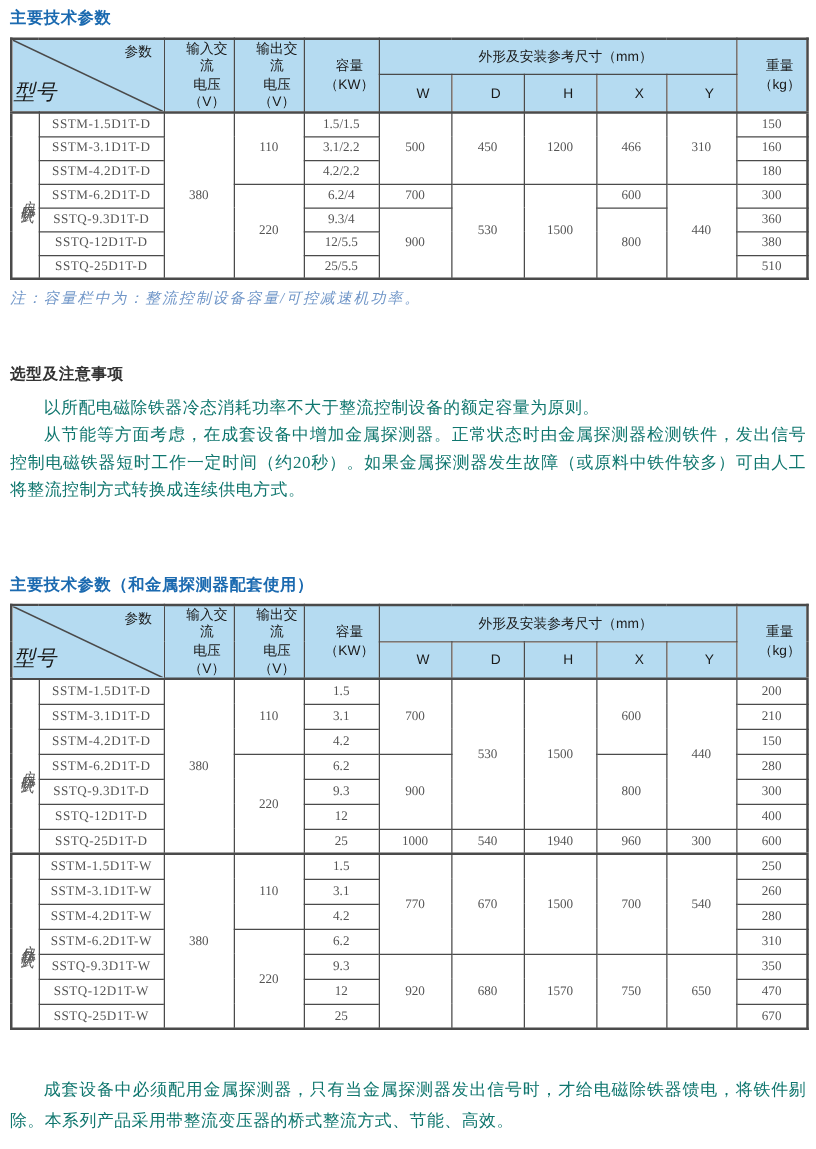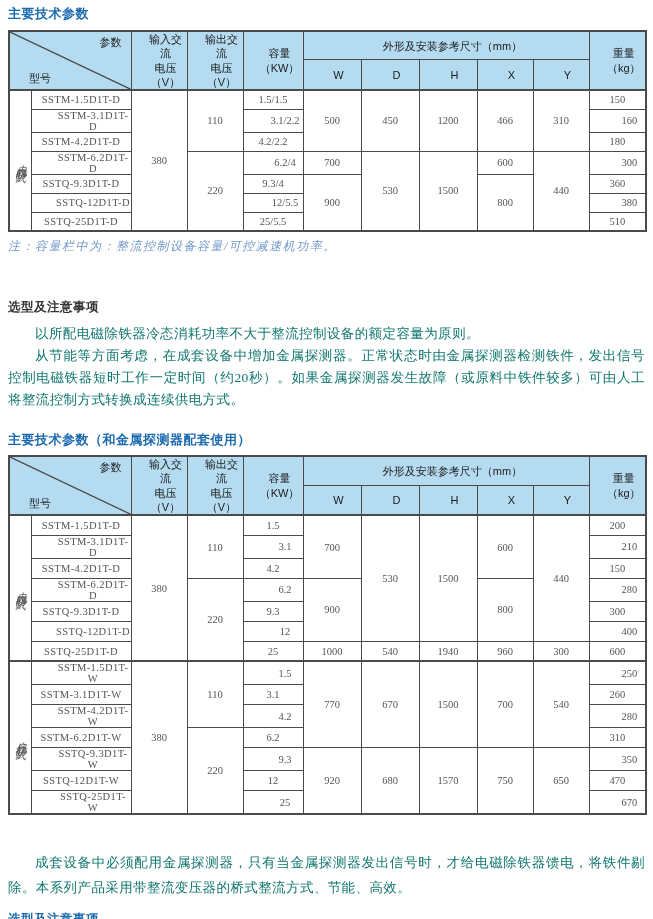--- a/index.html
+++ b/index.html
@@ -17,21 +17,21 @@
     font-family:"Liberation Serif",serif;
     color:#222;
     overflow:hidden;
   }
   
   .sec-title{
     font-family:"Liberation Sans",sans-serif;
     font-size:13px;font-weight:600;color:var(--blue);
     letter-spacing:0.5px;margin:0 0 7px 0;
   }
-  .sec-title.second{margin-top:20px;margin-bottom:6px;}
+  .sec-title.second{margin-top:56px;margin-bottom:6px;}
   .sub-head{
     font-family:"Liberation Sans",sans-serif;
     font-size:12.5px;font-weight:600;letter-spacing:0.5px;margin:0;
   }
   .sub-dark{color:#333;margin-top:44px;}
   .sub-blue{color:var(--blue);margin-top:11px;}
   
   p.body-text{
     font-size:13.5px;color:#0f766e;line-height:22px;
     text-indent:2em;text-align:justify;margin:0;
@@ -64,33 +64,33 @@
     background:var(--hdr);
     font-family:"Liberation Sans",sans-serif;
     font-weight:normal;font-size:11px;color:#1a1a1a;line-height:1.3;padding-left:13px;
   }
   .ptable thead tr:first-child th{height:20px;}
   .ptable thead tr:last-child th{height:21px;}
   .ptable tbody td{font-size:10.5px;color:#555;background:#fff;}
   .t1 tbody td{height:19px;}
   .t2 tbody td{height:20px;}
   td.model{font-size:10.5px;color:#333;letter-spacing:0.4px;}
-  td.hl{background:var(--hl);padding-left:24px;}
+  td.hl{background:var(--hl);}
   td.glabel{
     writing-mode:vertical-rl;text-orientation:upright;
     font-style:italic;color:#555;font-size:11px;
     letter-spacing:2px;background:#fff;
   }
   tbody.grp-sep{border-top:2px solid var(--bd);}
   
   th.diag{position:relative;}
   th.diag svg{position:absolute;left:0;top:0;width:100%;height:100%;}
   th.diag svg line{stroke:var(--bd);stroke-width:1;}
   .diag-param{position:absolute;top:3px;right:9px;font-size:11px;}
-  .diag-model{position:absolute;bottom:4px;left:19px;font-size:11px;}
+  .diag-model{position:absolute;bottom:4px;left:1px;font-size:17px;font-style:italic;}
 </style>
 </head>
 <body>
 
 <div class="page">
 
   <h2 class="sec-title">主要技术参数</h2>
 
   <div id="table1-mount">
       <table class="ptable t1">

